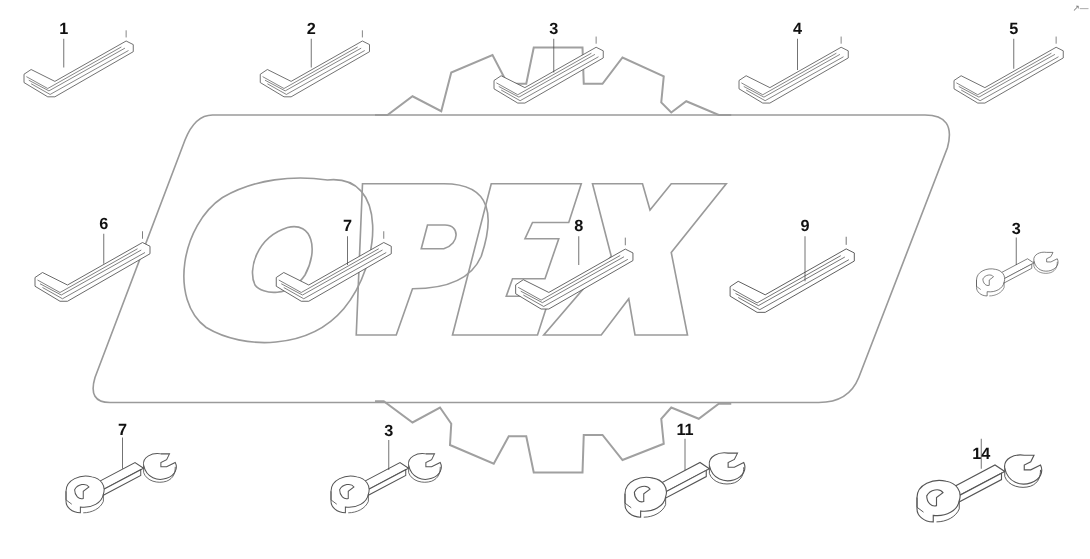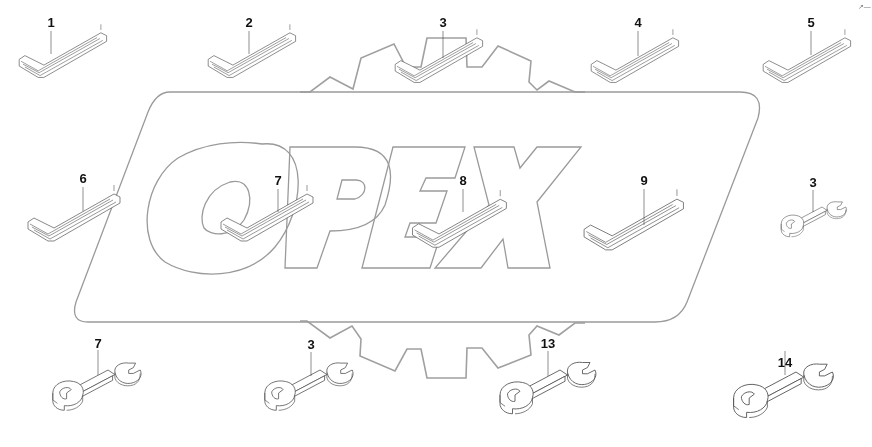--- a/index.html
+++ b/index.html
@@ -131,16 +131,16 @@
 <div class="callout-label" style="left:443px;top:16px">3</div>
 <div class="callout-label" style="left:638px;top:16px">4</div>
 <div class="callout-label" style="left:811px;top:16px">5</div>
 <div class="callout-label" style="left:83px;top:172px">6</div>
 <div class="callout-label" style="left:278px;top:174px">7</div>
 <div class="callout-label" style="left:463px;top:174px">8</div>
 <div class="callout-label" style="left:644px;top:174px">9</div>
 <div class="callout-label" style="left:813px;top:176px">3</div>
 <div class="callout-label" style="left:98px;top:337px">7</div>
 <div class="callout-label" style="left:311px;top:338px">3</div>
-<div class="callout-label" style="left:548px;top:337px">13</div>
+<div class="callout-label" style="left:548px;top:337px">11</div>
 <div class="callout-label" style="left:785px;top:356px">14</div>
 
 <div class="corner-mark">↗ —</div>
 
 </body></html>

